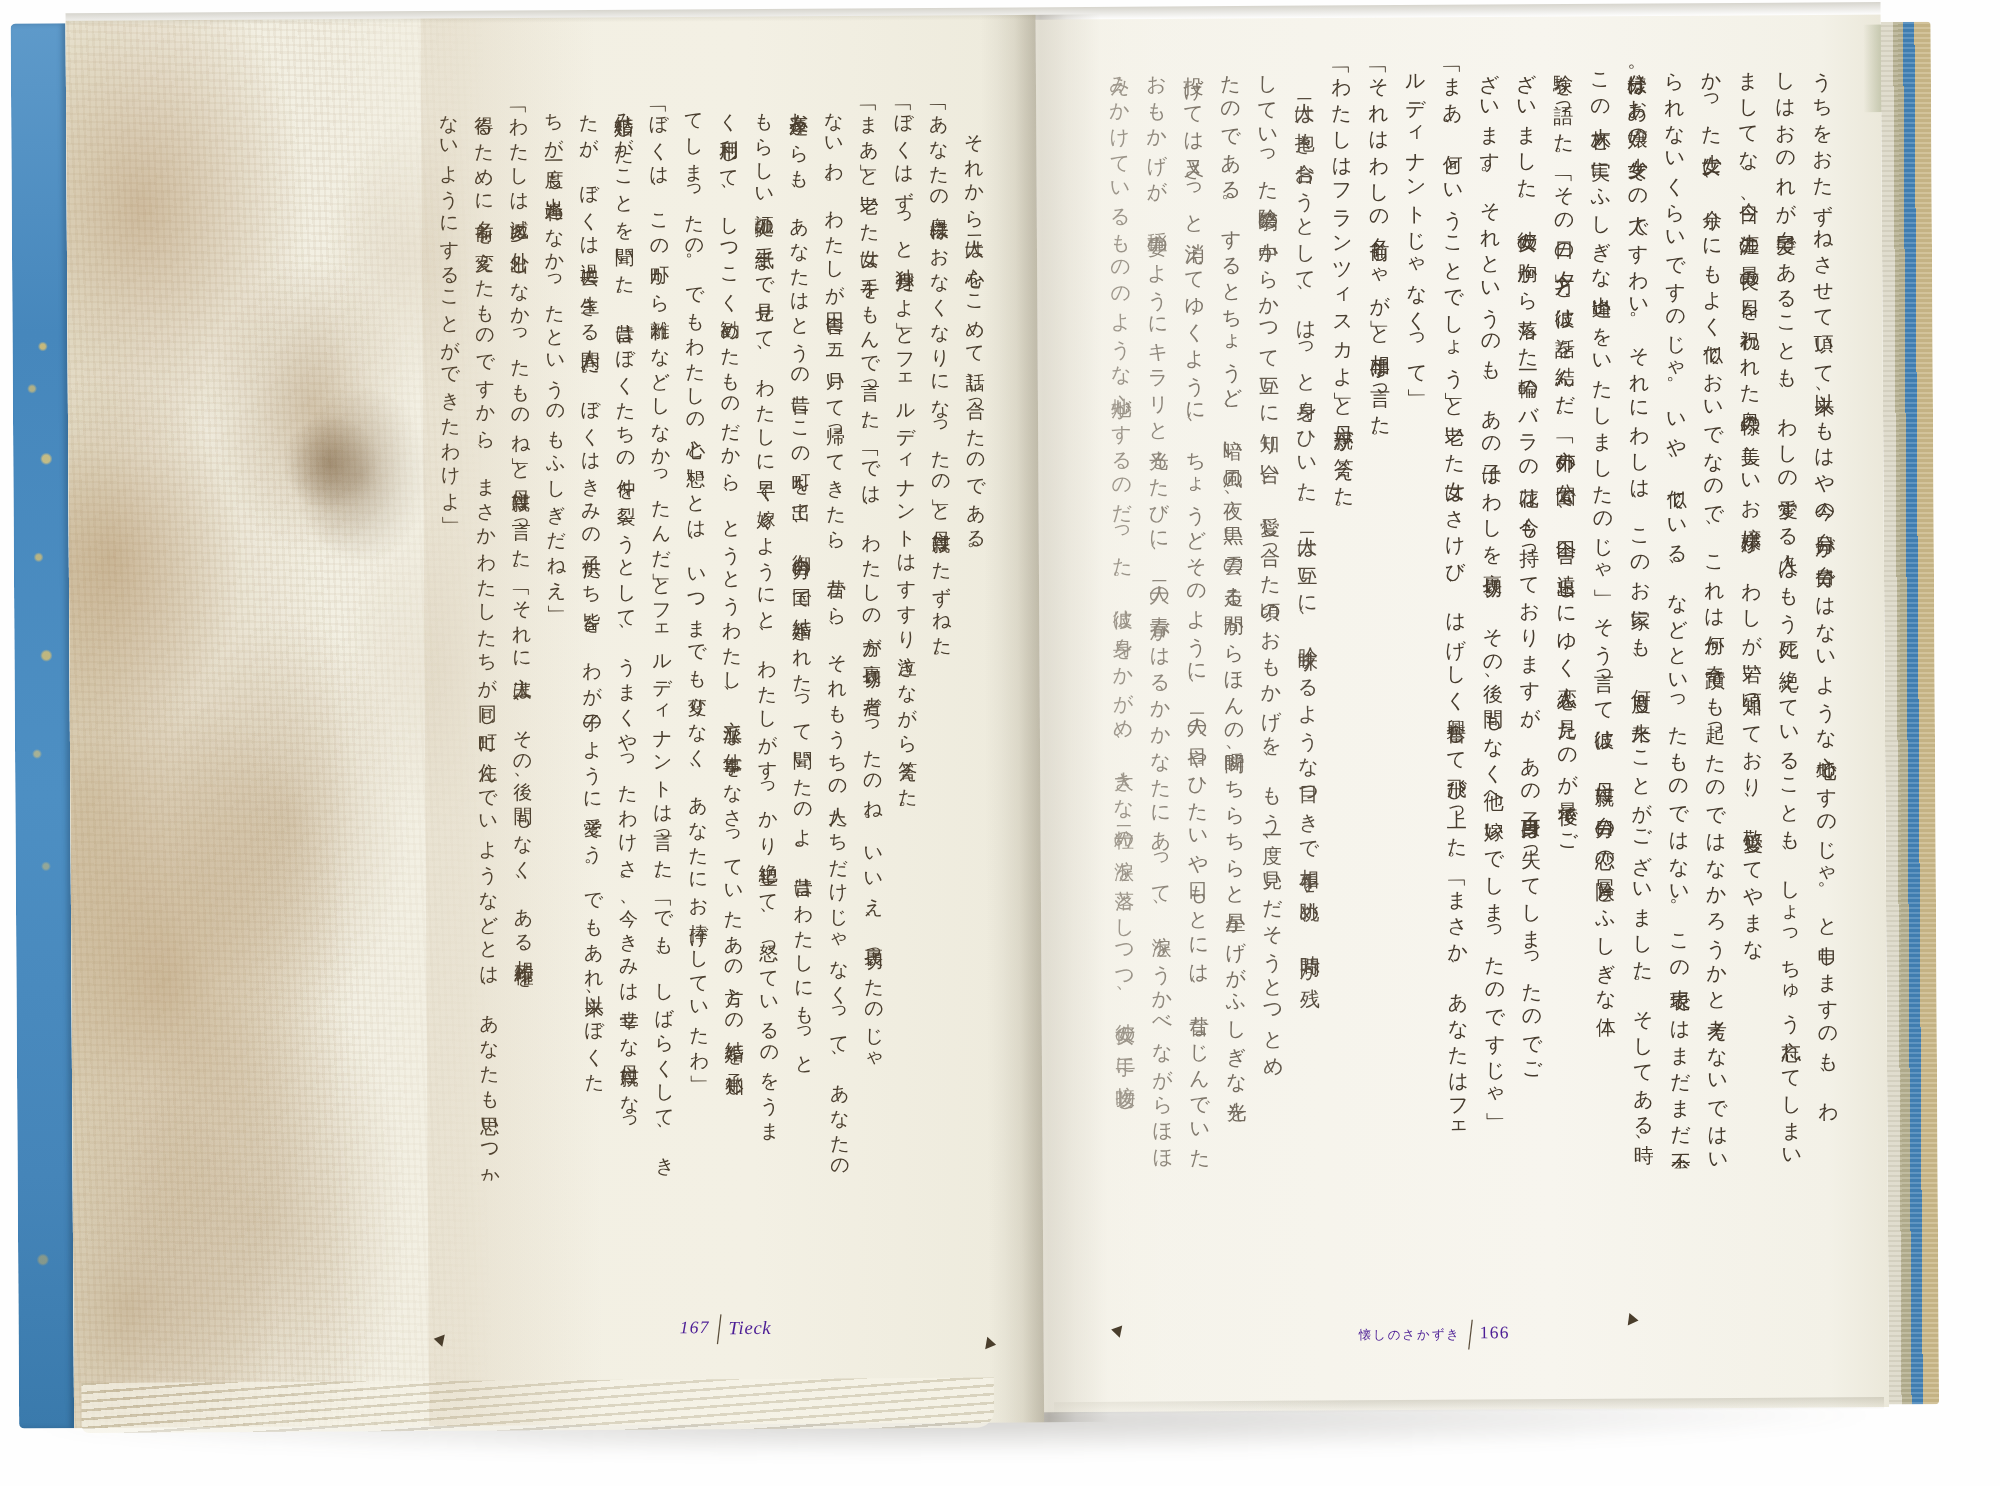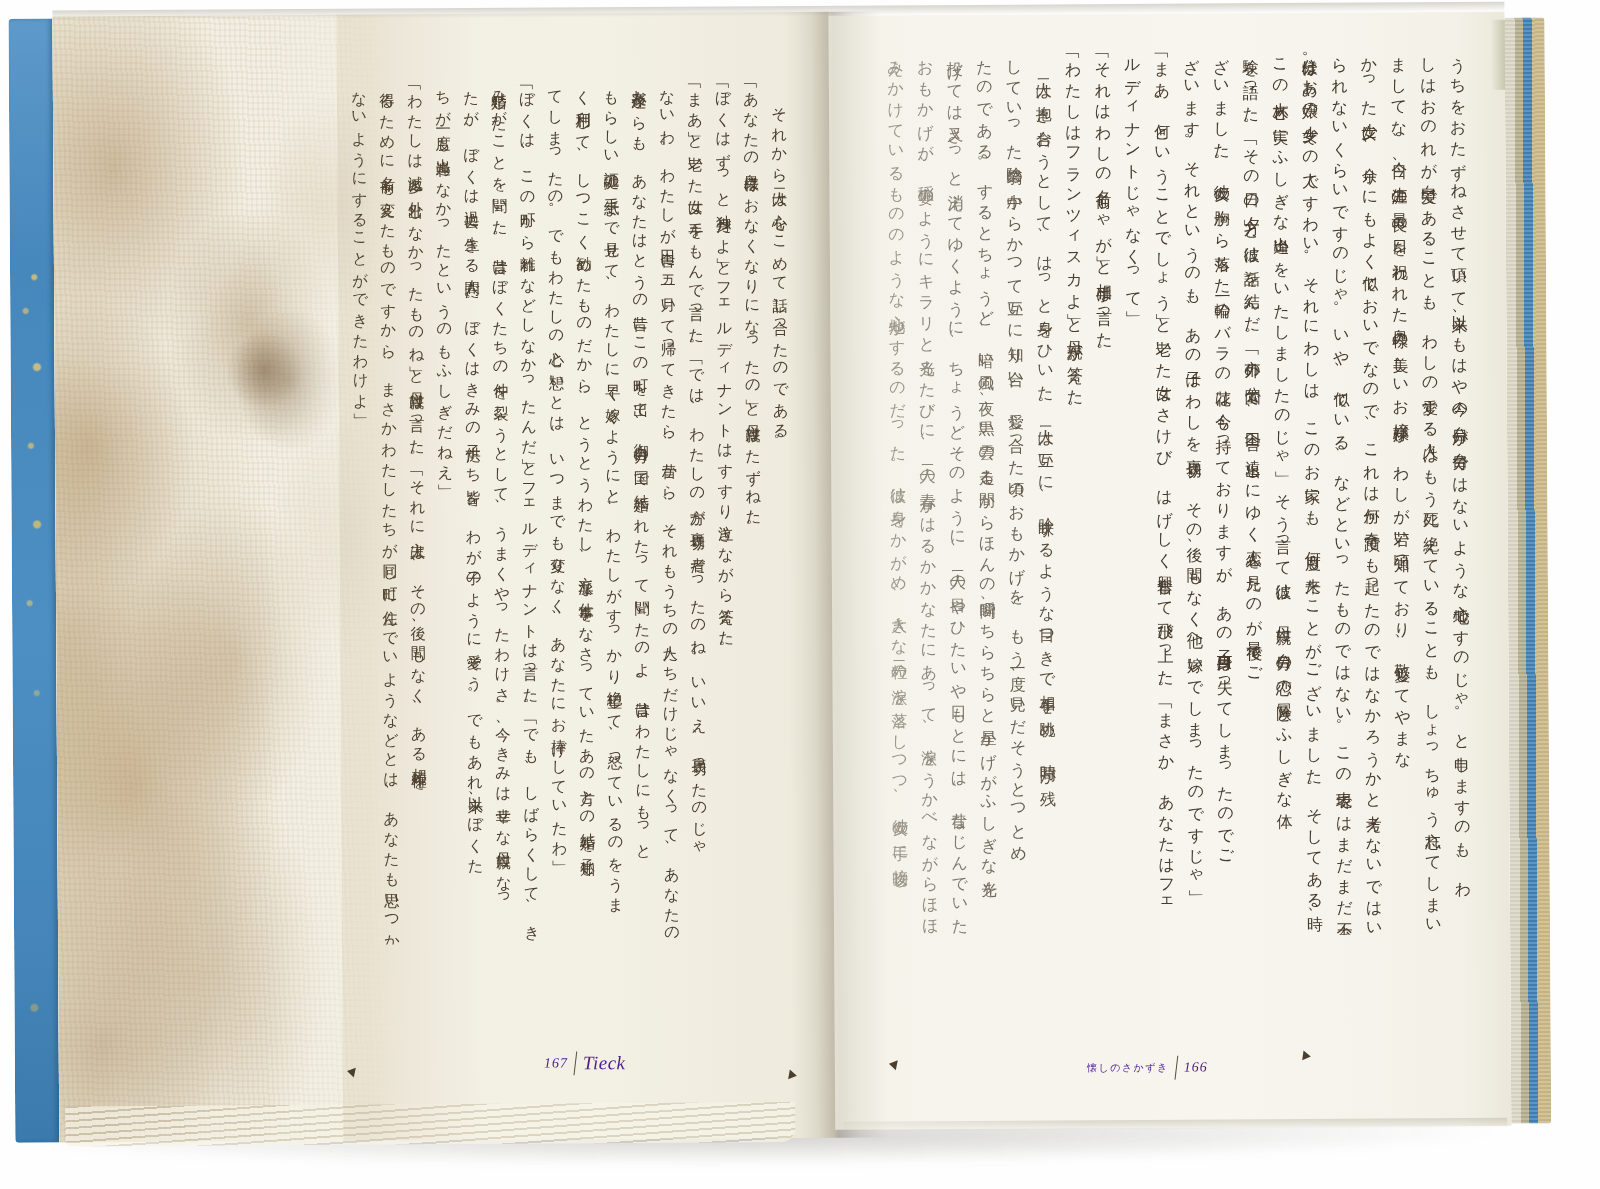--- a/index.html
+++ b/index.html
@@ -93,24 +93,24 @@
     background:linear-gradient(to left,rgba(246,244,236,0) 0%,rgba(246,244,236,0.42) 62%,rgba(243,240,230,0.68) 100%);}
   
   .tint-left{position:absolute;left:340px;top:12px;width:140px;height:1126px;z-index:4;pointer-events:none;
     background:linear-gradient(to left,rgba(150,115,65,0) 0%,rgba(150,115,65,0.10) 80%);}
 
   
   .footer{position:absolute;display:flex;align-items:center;z-index:5;color:#4c1d95;}
   .footer .divider{width:1px;height:24px;background:#5a4d3a;transform:rotate(7deg);margin:0 7px;}
   .footer-left{left:541px;top:1050px;}
   .footer-left .num{font-family:"Liberation Serif",serif;font-style:italic;font-size:14px;letter-spacing:1px;}
-  .footer-left .title{font-family:"Liberation Serif",serif;font-style:italic;font-size:19px;letter-spacing:0.5px;}
+  .footer-left .title{font-family:"Liberation Serif",serif;font-style:italic;font-size:15px;letter-spacing:0.5px;}
   .footer-right{left:1084px;top:1058px;}
   .footer-right .title{font-size:10px;letter-spacing:1.5px;}
-  .footer-right .num{font-family:"Liberation Serif",serif;font-style:italic;font-size:14px;letter-spacing:1px;}
+  .footer-right .num{font-family:"Liberation Serif",serif;font-size:14px;letter-spacing:1px;}
 
   
   .orn{position:absolute;width:0;height:0;border-style:solid;z-index:5;}
   .orn-l{border-width:5px 8px 5px 0;border-color:transparent #4a3e2c transparent transparent;}
   .orn-r{border-width:5px 0 5px 8px;border-color:transparent transparent transparent #4a3e2c;}
   .orn1{left:344px;top:1064px;transform:rotate(12deg);}
   .orn2{left:786px;top:1070px;transform:rotate(10deg);}
   .orn3{left:886px;top:1060px;transform:rotate(12deg);}
   .orn4{left:1300px;top:1054px;transform:rotate(8deg);}
 </style>

